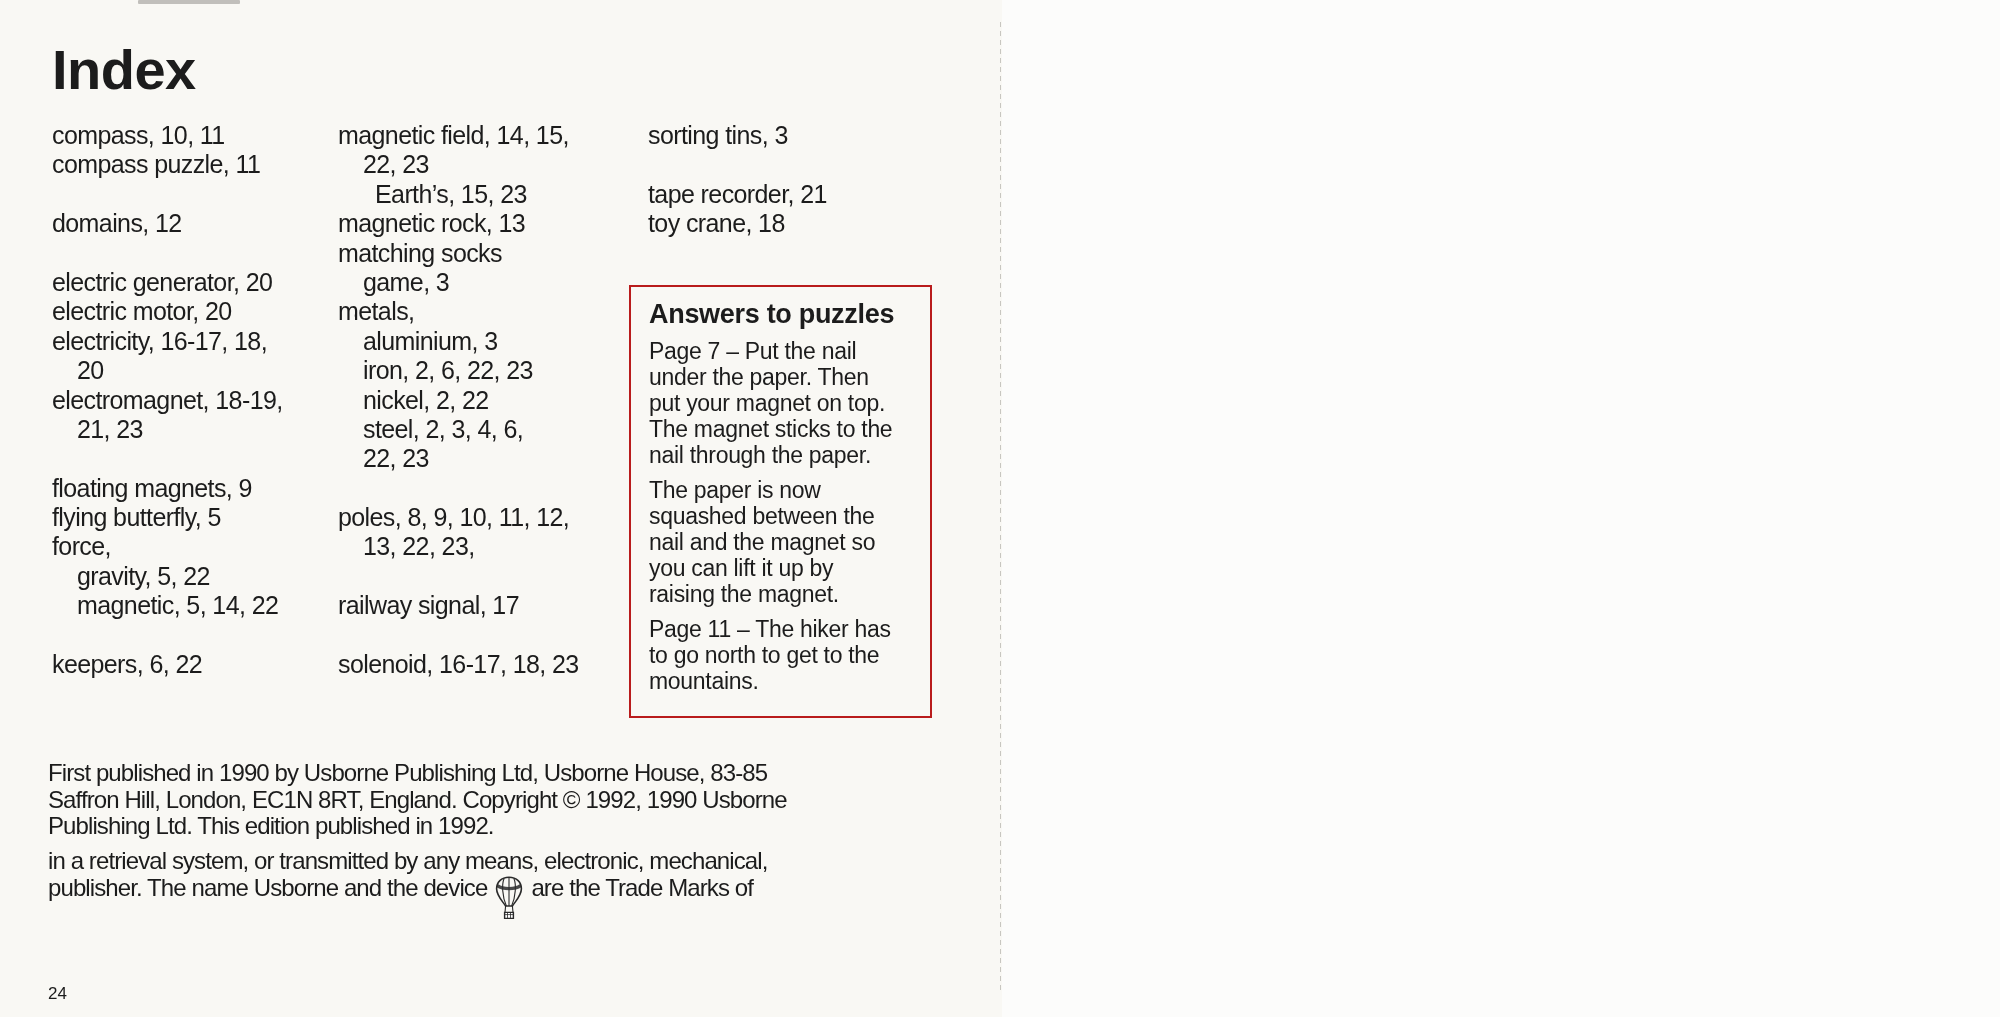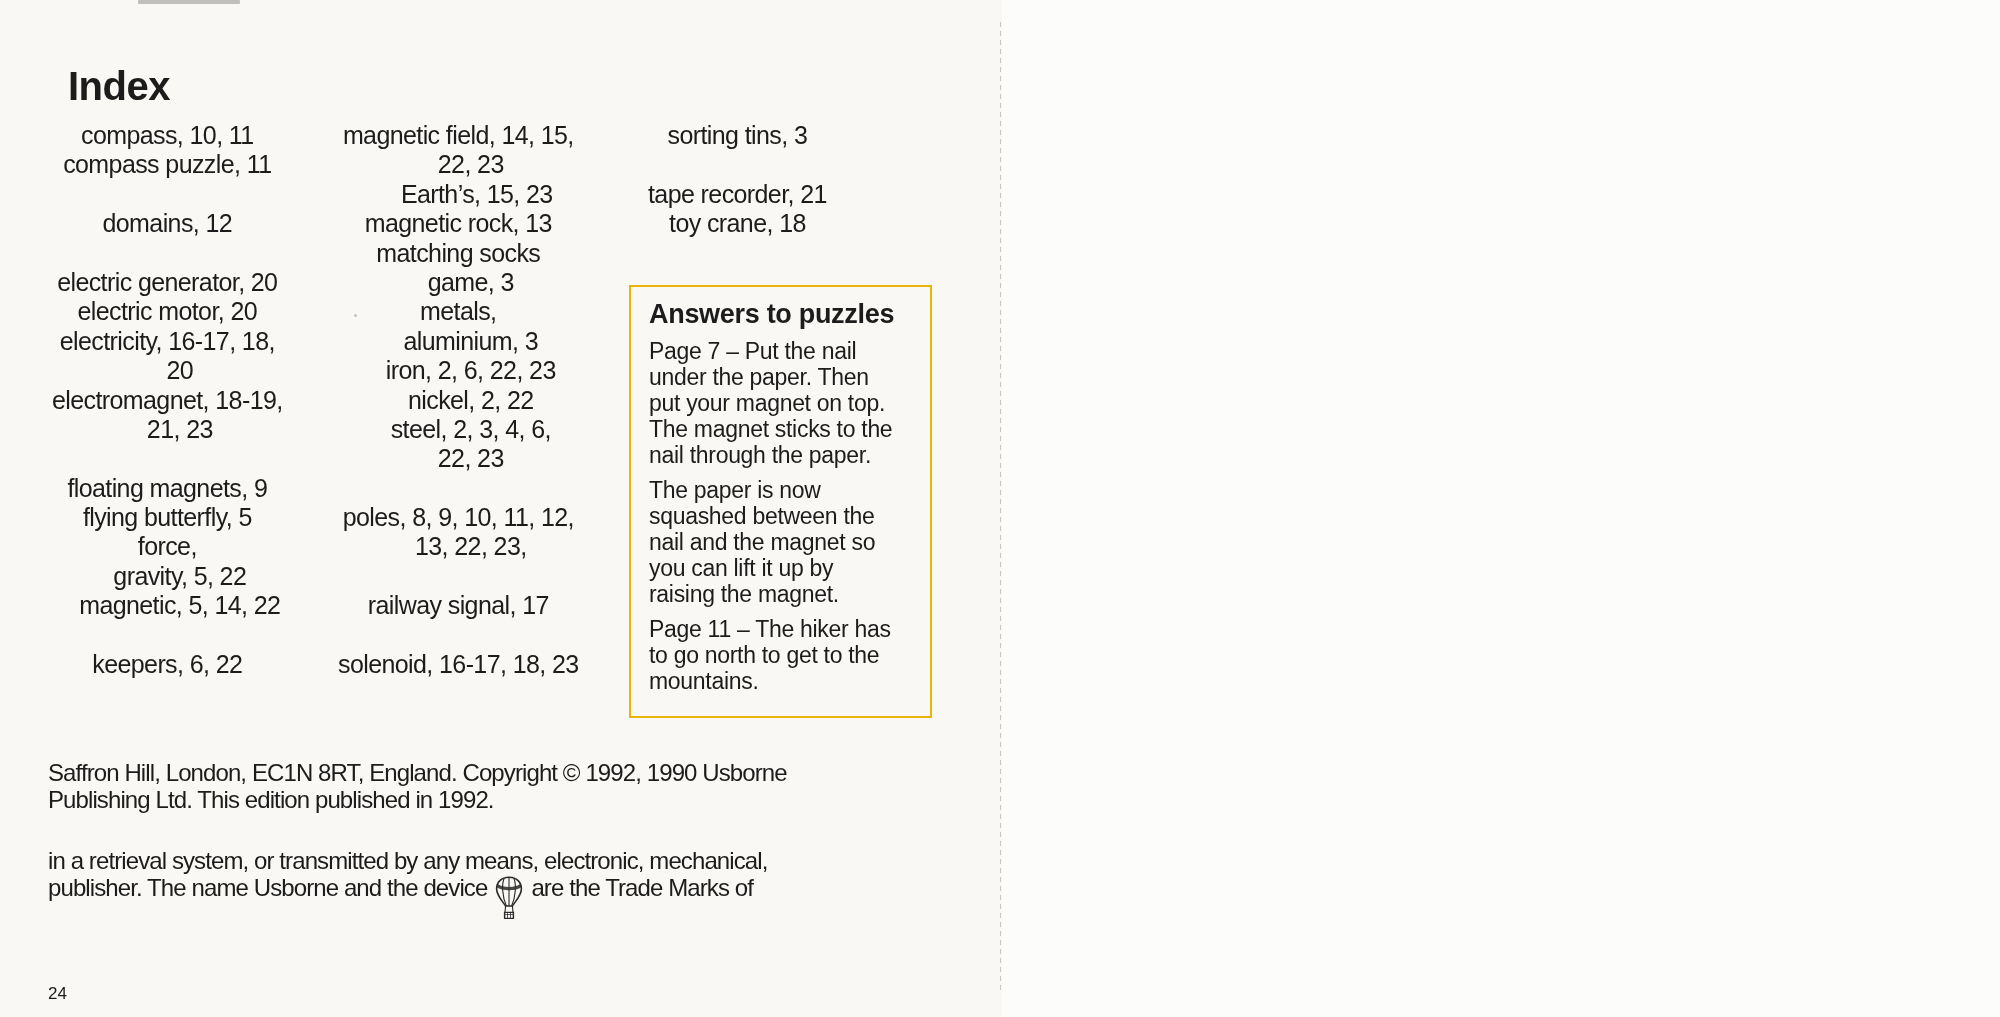--- a/index.html
+++ b/index.html
@@ -12,36 +12,36 @@
   .left-paper{position:absolute;left:0;top:0;width:1002px;height:1017px;background:#f9f8f4;}
   .right-paper{position:absolute;left:1002px;top:0;right:0;height:1017px;background:#fcfcfb;}
   .fold-line{
     position:absolute;left:1000px;top:22px;width:1px;height:968px;
     background:repeating-linear-gradient(180deg, rgba(140,138,130,.45) 0 5px, rgba(140,138,130,0) 5px 9px);
   }
   .top-mark{position:absolute;left:138px;top:0;width:102px;height:4px;background:#a9a7a3;opacity:.7;border-radius:1px;}
   .speck{position:absolute;left:354px;top:314px;width:3px;height:3px;border-radius:50%;background:#8d8d8d;opacity:.5;}
 
   .page-title{
-    position:absolute;left:52px;top:44px;margin:16px;
-    font-size:40px;font-weight:bold;letter-spacing:-0.5px;line-height:52px;
+    position:absolute;left:52px;top:44px;margin:0;
+    font-size:56px;font-weight:bold;letter-spacing:-0.5px;line-height:52px;
   }
 
   .idx-col{position:absolute;top:121px;font-size:25px;line-height:29.4px;letter-spacing:-0.6px;white-space:nowrap;}
   #idx-col1{left:52px;}
   #idx-col2{left:338px;}
   #idx-col3{left:648px;}
-  .ln{height:29.4px;text-align:center;}
+  .ln{height:29.4px;}
   .i1{padding-left:25px;}
   .i2{padding-left:37px;}
 
   .answers-box{
     position:absolute;left:629px;top:285px;
     width:264px;height:397px;
-    border:2px solid #eab308;
+    border:2px solid #b91c1c;
     padding:12px 17px 20px 18px;
     background:transparent;
   }
   .answers-box h2{
     margin:0;font-size:27px;line-height:30px;font-weight:bold;letter-spacing:-0.3px;white-space:nowrap;
   }
   .answers-box .bx-p{margin:9px 0 0;font-size:23px;line-height:26px;letter-spacing:-0.3px;}
   .bx-ln{height:26px;white-space:nowrap;}
 
   .imprint{position:absolute;left:48px;font-size:24px;line-height:26.6px;letter-spacing:-0.9px;white-space:nowrap;}
@@ -132,20 +132,21 @@
     <div class="bx-ln">raising the magnet.</div>
   </div>
   <div class="bx-p">
     <div class="bx-ln">Page 11 – The hiker has</div>
     <div class="bx-ln">to go north to get to the</div>
     <div class="bx-ln">mountains.</div>
   </div>
 </div>
 
 <div class="imprint" id="imprint1">
+  <div class="im-ln">First published in 1990 by Usborne Publishing Ltd, Usborne House, 83-85</div>
   <div class="im-ln">Saffron Hill, London, EC1N 8RT, England. Copyright © 1992, 1990 Usborne</div>
   <div class="im-ln">Publishing Ltd. This edition published in 1992.</div>
 </div>
 
 <div class="imprint" id="imprint2">
   <div class="im-ln">in a retrieval system, or transmitted by any means, electronic, mechanical,</div>
   <div class="im-ln device-line">
     <span>publisher. The name Usborne and the device</span>
     <svg width="30" height="46" viewBox="0 0 30 46" fill="none">
       <path d="M15 2.2 C7.2 2.2 2.6 7.6 2.6 13.8 C2.6 20.8 8.6 26.2 11.6 31 L18.4 31 C21.4 26.2 27.4 20.8 27.4 13.8 C27.4 7.6 22.8 2.2 15 2.2 Z" stroke="#2a2a2a" stroke-width="1.6"></path>

